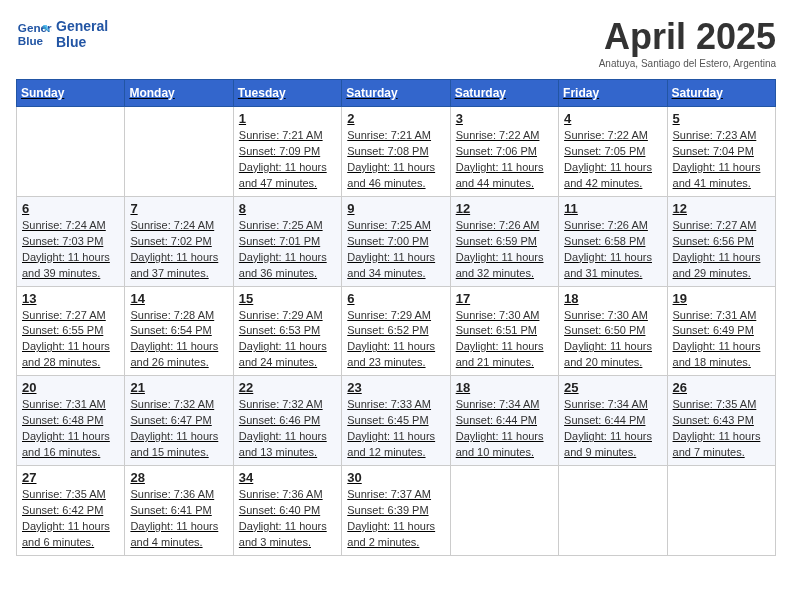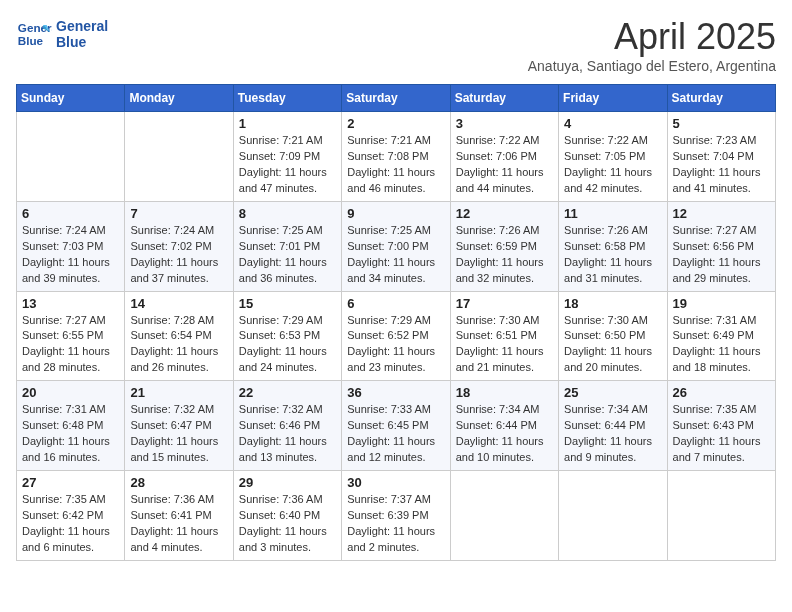--- a/index.html
+++ b/index.html
@@ -23,31 +23,32 @@
     }
     .logo-icon {
       width: 36px;
       height: 36px;
     }
     .title-area {
       text-align: right;
     }
     .month-title {
       font-size: 36px;
-      font-weight: normal;
+      font-weight: bold;
       color: #333;
     }
     .subtitle {
-      font-size: 14px;
+      font-size: 10px;
       color: #555;
     }
     .calendar {
       width: 100%;
       border-collapse: collapse;
       font-size: 10.5px;
+      text-decoration: underline;
     }
     .calendar th {
       background: #3366cc;
       color: #fff;
       padding: 6px 4px;
       text-align: left;
       font-size: 12px;
       font-weight: bold;
       border: 1px solid #2255a4;
     }
@@ -207,21 +208,21 @@
         </td>
         <td>
           <span class="day-num">21</span>
           <div class="day-info">Sunrise: 7:32 AM<br>Sunset: 6:47 PM<br>Daylight: 11 hours and 15 minutes.</div>
         </td>
         <td>
           <span class="day-num">22</span>
           <div class="day-info">Sunrise: 7:32 AM<br>Sunset: 6:46 PM<br>Daylight: 11 hours and 13 minutes.</div>
         </td>
         <td>
-          <span class="day-num">36</span>
+          <span class="day-num">23</span>
           <div class="day-info">Sunrise: 7:33 AM<br>Sunset: 6:45 PM<br>Daylight: 11 hours and 12 minutes.</div>
         </td>
         <td>
           <span class="day-num">18</span>
           <div class="day-info">Sunrise: 7:34 AM<br>Sunset: 6:44 PM<br>Daylight: 11 hours and 10 minutes.</div>
         </td>
         <td>
           <span class="day-num">25</span>
           <div class="day-info">Sunrise: 7:34 AM<br>Sunset: 6:44 PM<br>Daylight: 11 hours and 9 minutes.</div>
         </td>
@@ -233,21 +234,21 @@
       <tr class="row-odd">
         <td>
           <span class="day-num">27</span>
           <div class="day-info">Sunrise: 7:35 AM<br>Sunset: 6:42 PM<br>Daylight: 11 hours and 6 minutes.</div>
         </td>
         <td>
           <span class="day-num">28</span>
           <div class="day-info">Sunrise: 7:36 AM<br>Sunset: 6:41 PM<br>Daylight: 11 hours and 4 minutes.</div>
         </td>
         <td>
-          <span class="day-num">29</span>
+          <span class="day-num">34</span>
           <div class="day-info">Sunrise: 7:36 AM<br>Sunset: 6:40 PM<br>Daylight: 11 hours and 3 minutes.</div>
         </td>
         <td>
           <span class="day-num">30</span>
           <div class="day-info">Sunrise: 7:37 AM<br>Sunset: 6:39 PM<br>Daylight: 11 hours and 2 minutes.</div>
         </td>
         <td class="empty-cell"></td>
         <td class="empty-cell"></td>
         <td class="empty-cell"></td>
       </tr>

